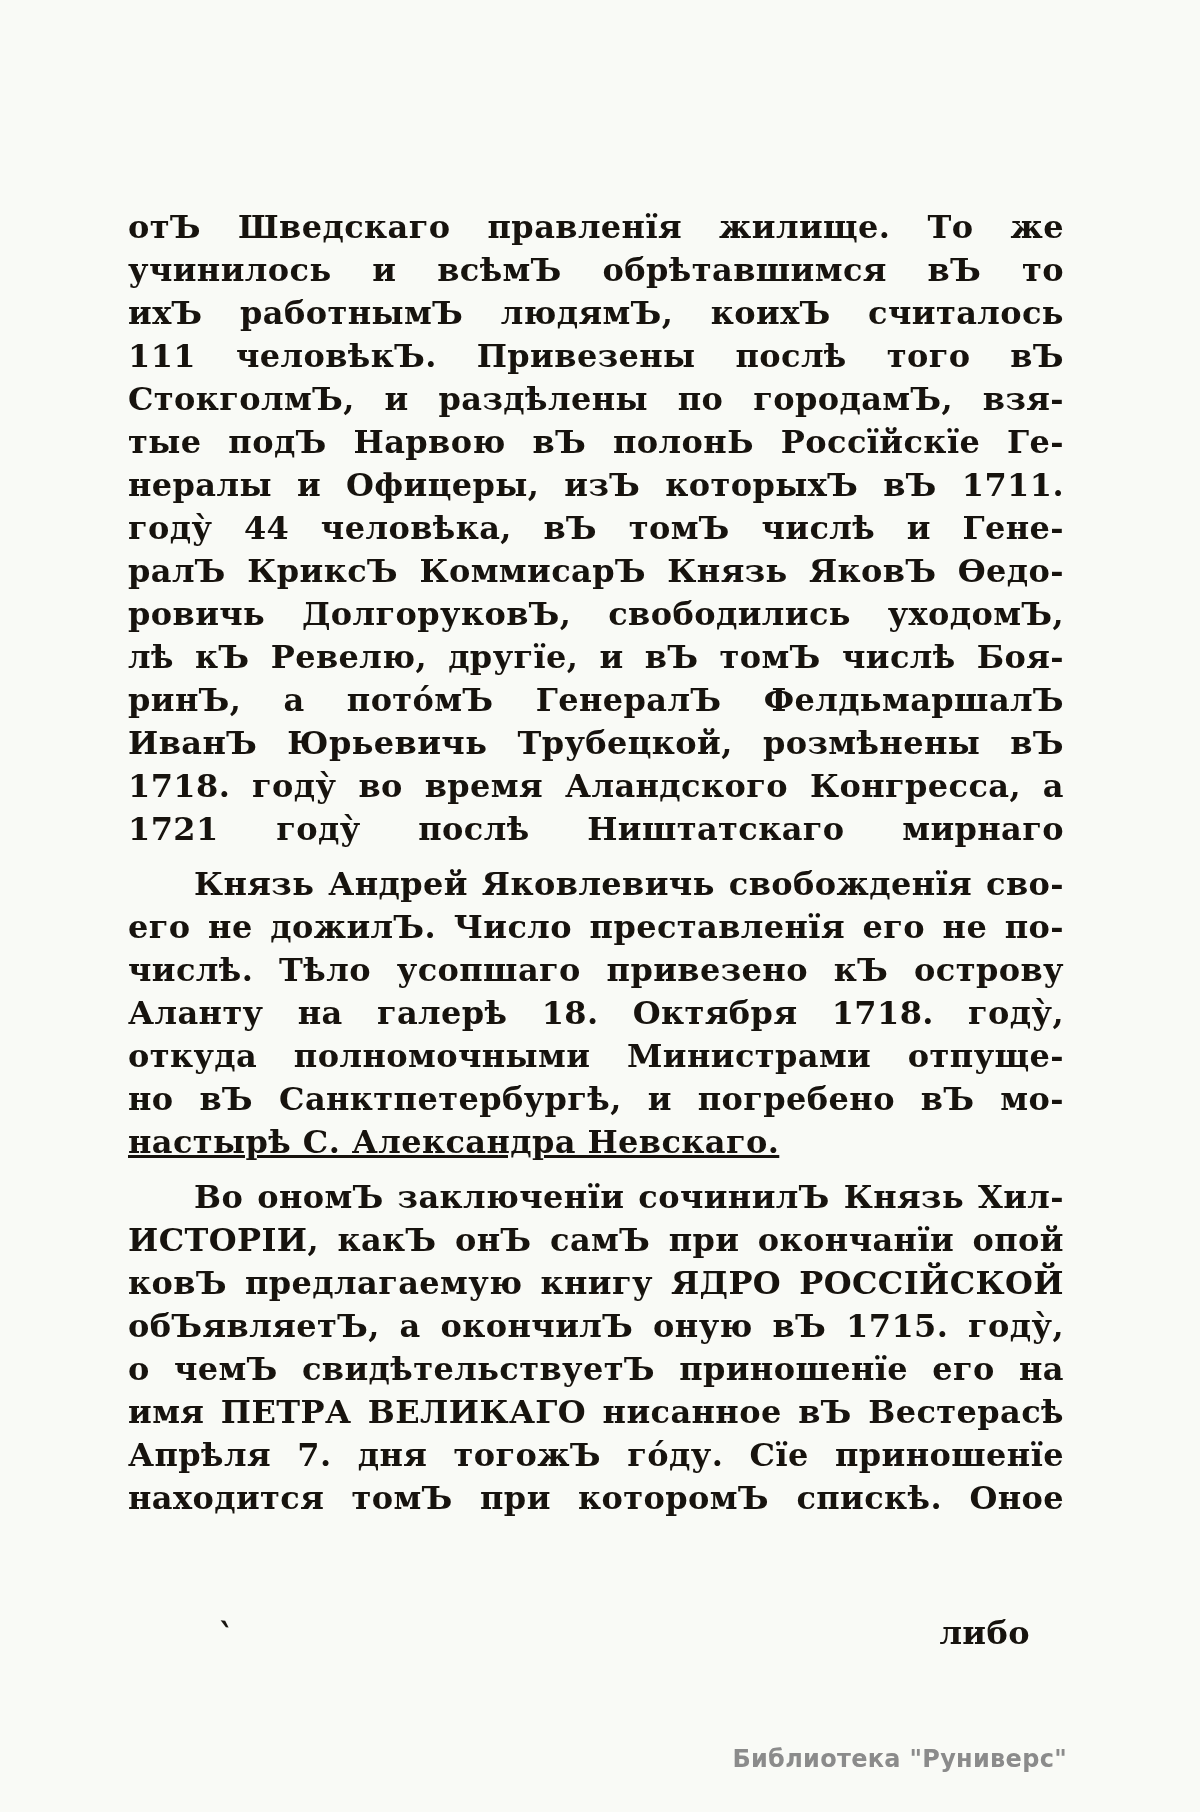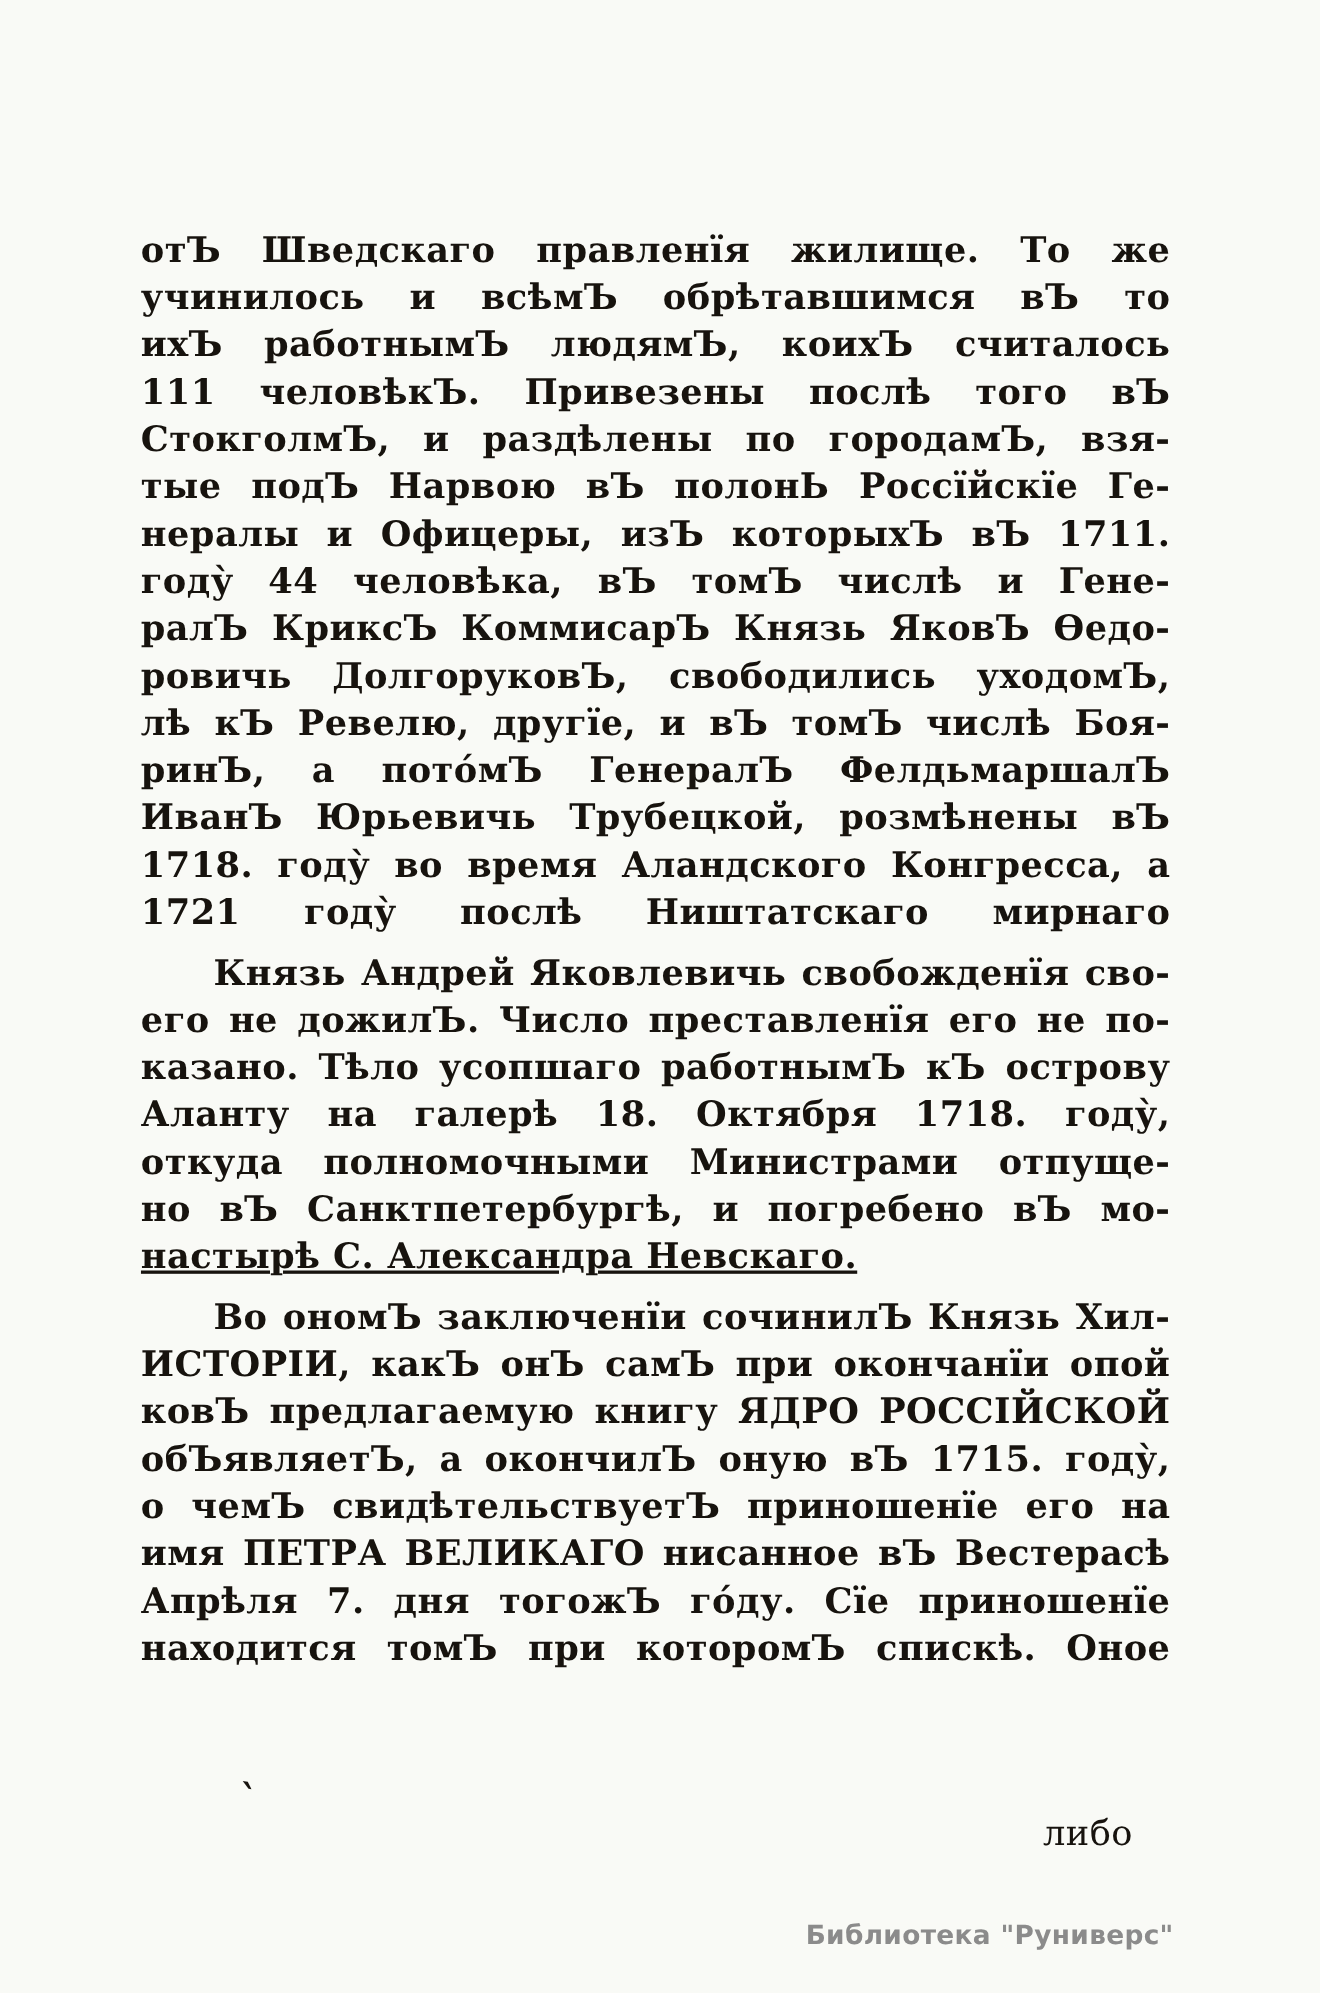--- a/index.html
+++ b/index.html
@@ -35,27 +35,27 @@
     height: 43px;
     line-height: 43px;
     text-align: justify;
     text-align-last: justify;
     overflow: hidden;
   }
   .line.indent { text-indent: 66px; }
   .line.flush { text-align-last: left; text-decoration: underline; }
   .catchword {
     position: absolute;
-    top: 1645px;
+    top: 1612px;
     right: 170px;
     height: 43px;
     line-height: 43px;
     color: #17130e;
     font-size: 32px;
-    font-weight: 400;
+    font-weight: 700;
     letter-spacing: 0.4px;
   }
   .stray-mark {
     position: absolute;
     left: 216px;
     top: 1616px;
     color: #17130e;
     font-size: 34px;
     font-weight: 700;
     transform: rotate(8deg);
@@ -88,21 +88,21 @@
         <div class="line">ровичь ДолгоруковЪ, свободились уходомЪ,</div>
         <div class="line">лѣ кЪ Ревелю, другїе, и вЪ томЪ числѣ Боя-</div>
         <div class="line">ринЪ, а пото́мЪ ГенералЪ ФелдьмаршалЪ Князь</div>
         <div class="line">ИванЪ Юрьевичь Трубецкой, розмѣнены вЪ</div>
         <div class="line">1718. году̀ во время Аландского Конгресса, а про-</div>
         <div class="line">1721 году̀ послѣ Ништатскаго мирнаго договора.</div>
       </div>
       <div class="para">
         <div class="line indent">Князь Андрей Яковлевичь свобожденїя сво-</div>
         <div class="line">его не дожилЪ. Число преставленїя его не по-</div>
-        <div class="line">казано. Тѣло усопшаго работнымЪ кЪ острову</div>
+        <div class="line">числѣ. Тѣло усопшаго привезено кЪ острову</div>
         <div class="line">Аланту на галерѣ 18. Октября 1718. году̀,</div>
         <div class="line">откуда полномочными Министрами отпуще-</div>
         <div class="line">но вЪ Санктпетербургѣ, и погребено вЪ мо-</div>
         <div class="line flush">настырѣ С. Александра Невскаго.</div>
       </div>
       <div class="para">
         <div class="line indent">Во ономЪ заключенїи сочинилЪ Князь Хил-</div>
         <div class="line">ИСТОРІИ, какЪ онЪ самЪ при окончанїи опой</div>
         <div class="line">ковЪ предлагаемую книгу ЯДРО РОССІЙСКОЙ</div>
         <div class="line">обЪявляетЪ, а окончилЪ оную вЪ 1715. году̀,</div>

